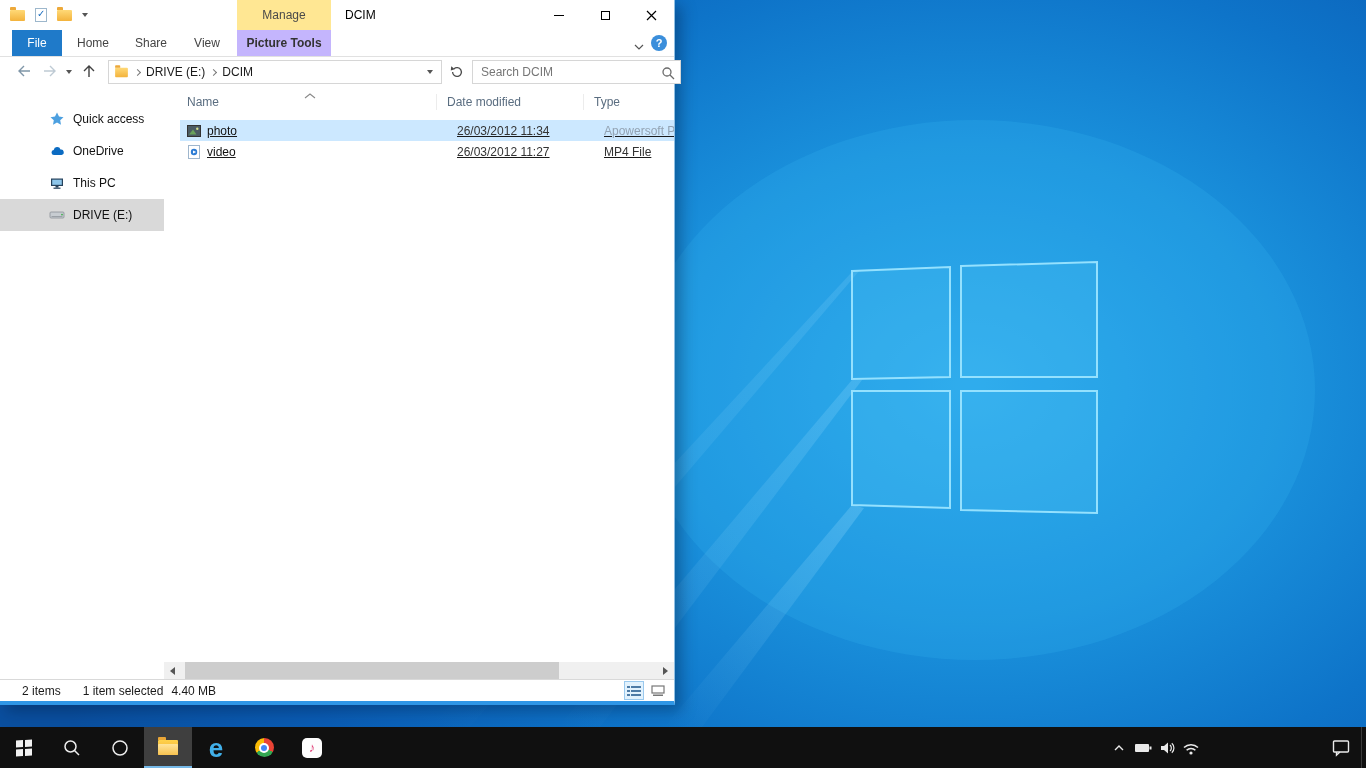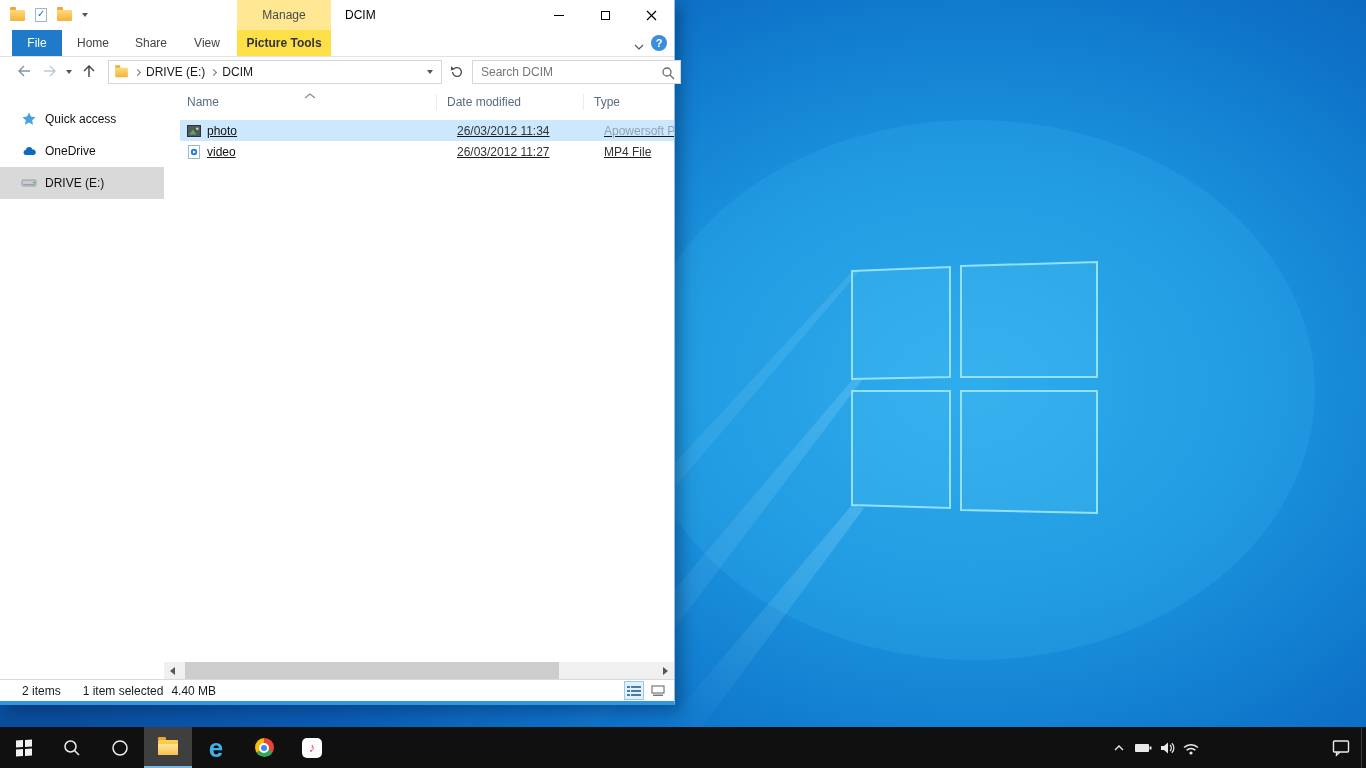--- a/index.html
+++ b/index.html
@@ -48,21 +48,21 @@
   .glyph-max { width:9px; height:9px; border:1px solid #000; }
 
   
   .ribbon { position:relative; height:27px; background:#fff; border-bottom:1px solid #e1e1e1; }
   .file-tab { position:absolute; left:12px; top:0; width:50px; height:26px; background:#1f7ac9;
     color:#fff; text-align:center; line-height:26px; }
   .rtab { position:absolute; top:0; height:26px; line-height:26px; color:#444; text-align:center; }
   .rtab-home  { left:70px;  width:46px; }
   .rtab-share { left:127px; width:48px; }
   .rtab-view  { left:184px; width:46px; }
-  .pic-tools { position:absolute; left:237px; top:0; width:94px; height:26px; background:#fde047;
+  .pic-tools { position:absolute; left:237px; top:0; width:94px; height:26px; background:#c4b5fd;
     color:#333; font-weight:700; text-align:center; line-height:26px; }
   .ribbon-chevron { position:absolute; right:30px; top:9px; }
   .help-btn { position:absolute; right:7px; top:5px; width:16px; height:16px; border-radius:50%;
     background:#3a8edb; color:#fff; font-size:11px; font-weight:700; text-align:center; line-height:16px; }
 
   
   .navrow { position:relative; height:30px; background:#fff; display:flex; align-items:center; }
   .navrow > * { flex:none; }
   .nav-back { margin-left:16px; }
   .nav-fwd  { margin-left:10px; }
@@ -79,21 +79,21 @@
   .refresh-btn { margin-left:4px; width:20px; height:20px; display:flex; align-items:center; justify-content:center; }
   .searchbox { margin-left:6px; width:209px; height:24px; border:1px solid #d6d6d6; position:relative; background:#fff; }
   .searchbox input { width:100%; height:100%; border:0; outline:none; padding:0 13px 0 8px;
     font:inherit; color:#333; background:transparent; }
   .searchbox input::placeholder { color:#767676; }
   .search-icon { position:absolute; right:5px; top:5px; }
 
   
   .main { display:flex; height:592px; background:#fff; position:relative; }
   .sidebar { width:164px; padding-top:16px; }
-  .side-item { height:32px; display:flex; align-items:center; padding-left:21px; color:#111; }
+  .side-item { height:32px; display:flex; align-items:center; padding-left:49px; color:#111; }
   .side-item.selected { background:#d9d9d9; }
   .side-icon { width:16px; height:16px; margin-right:8px; flex:none; }
 
   .filelist { flex:1; position:relative; overflow:hidden; }
   .col-h { position:absolute; top:8px; color:#5a6d80; }
   .col-name { left:23px; }  .col-date { left:283px; }  .col-type { left:430px; }
   .col-sep { position:absolute; top:7px; height:16px; border-left:1px solid #ececec; }
   .col-sep1 { left:272px; } .col-sep2 { left:419px; }
   .sort-chevron { position:absolute; left:140px; top:1px; }
 
@@ -282,20 +282,31 @@
         </span>
         <span>Quick access</span>
       </div>
       <div class="side-item">
         <span class="side-icon">
           <svg width="16" height="16">
               <path d="M12.5 12H5a2.5 2.5 0 0 1-.3-4.98A3.5 3.5 0 0 1 11.5 6.6 2.7 2.7 0 0 1 12.5 12z" fill="#0b6bc2"></path>
             </svg>
         </span>
         <span>OneDrive</span>
+      </div>
+      <div class="side-item">
+        <span class="side-icon">
+          <svg width="16" height="16">
+            <rect x="2" y="3.5" width="12" height="7.5" fill="#27425c"></rect>
+            <rect x="3.2" y="4.7" width="9.6" height="5.1" fill="#8ec6ea"></rect>
+            <rect x="6.5" y="11" width="3" height="1.6" fill="#27425c"></rect>
+            <rect x="4.5" y="12.6" width="7" height="1.2" fill="#27425c"></rect>
+          </svg>
+        </span>
+        <span>This PC</span>
       </div>
       <div class="side-item selected">
         <span class="side-icon">
           <svg width="16" height="16">
             <rect x="1" y="5" width="14" height="6" rx="1" fill="#c7ccd1" stroke="#8b9197" stroke-width="0.8"></rect>
             <rect x="2.5" y="9" width="11" height="1" fill="#9aa0a6"></rect>
             <circle cx="13" cy="7.6" r="0.9" fill="#3fae49"></circle>
           </svg>
         </span>
         <span>DRIVE (E:)</span>

